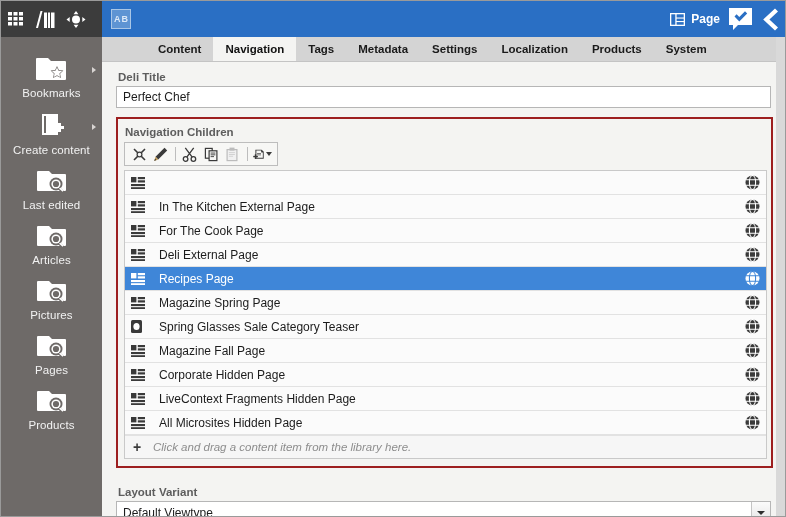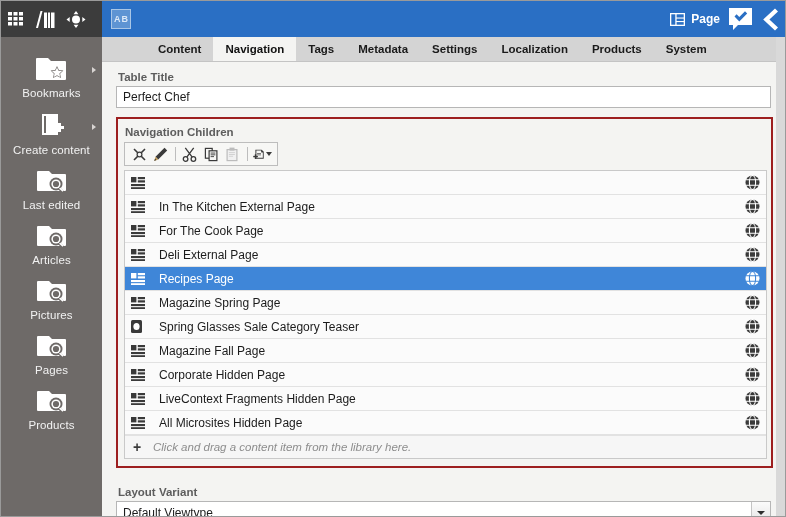--- a/index.html
+++ b/index.html
@@ -451,21 +451,21 @@
       <div class="tab">Tags</div>
       <div class="tab">Metadata</div>
       <div class="tab">Settings</div>
       <div class="tab">Localization</div>
       <div class="tab">Products</div>
       <div class="tab">System</div>
     </div>
 
     <div id="body">
 
-      <div class="field-label">Table Title</div>
+      <div class="field-label">Deli Title</div>
       <div class="text-input">Perfect Chef</div>
 
       <div id="nav-children-group">
         <div class="field-label">Navigation Children</div>
 
         <div id="struct-toolbar">
           <div class="tb-btn">
             <svg width="15" height="15" viewBox="0 0 15 15">
               <g stroke="#3a3a3a" stroke-width="1.6" fill="none">
                 <path d="M2,2 L13,13 M13,2 L2,13"></path>

